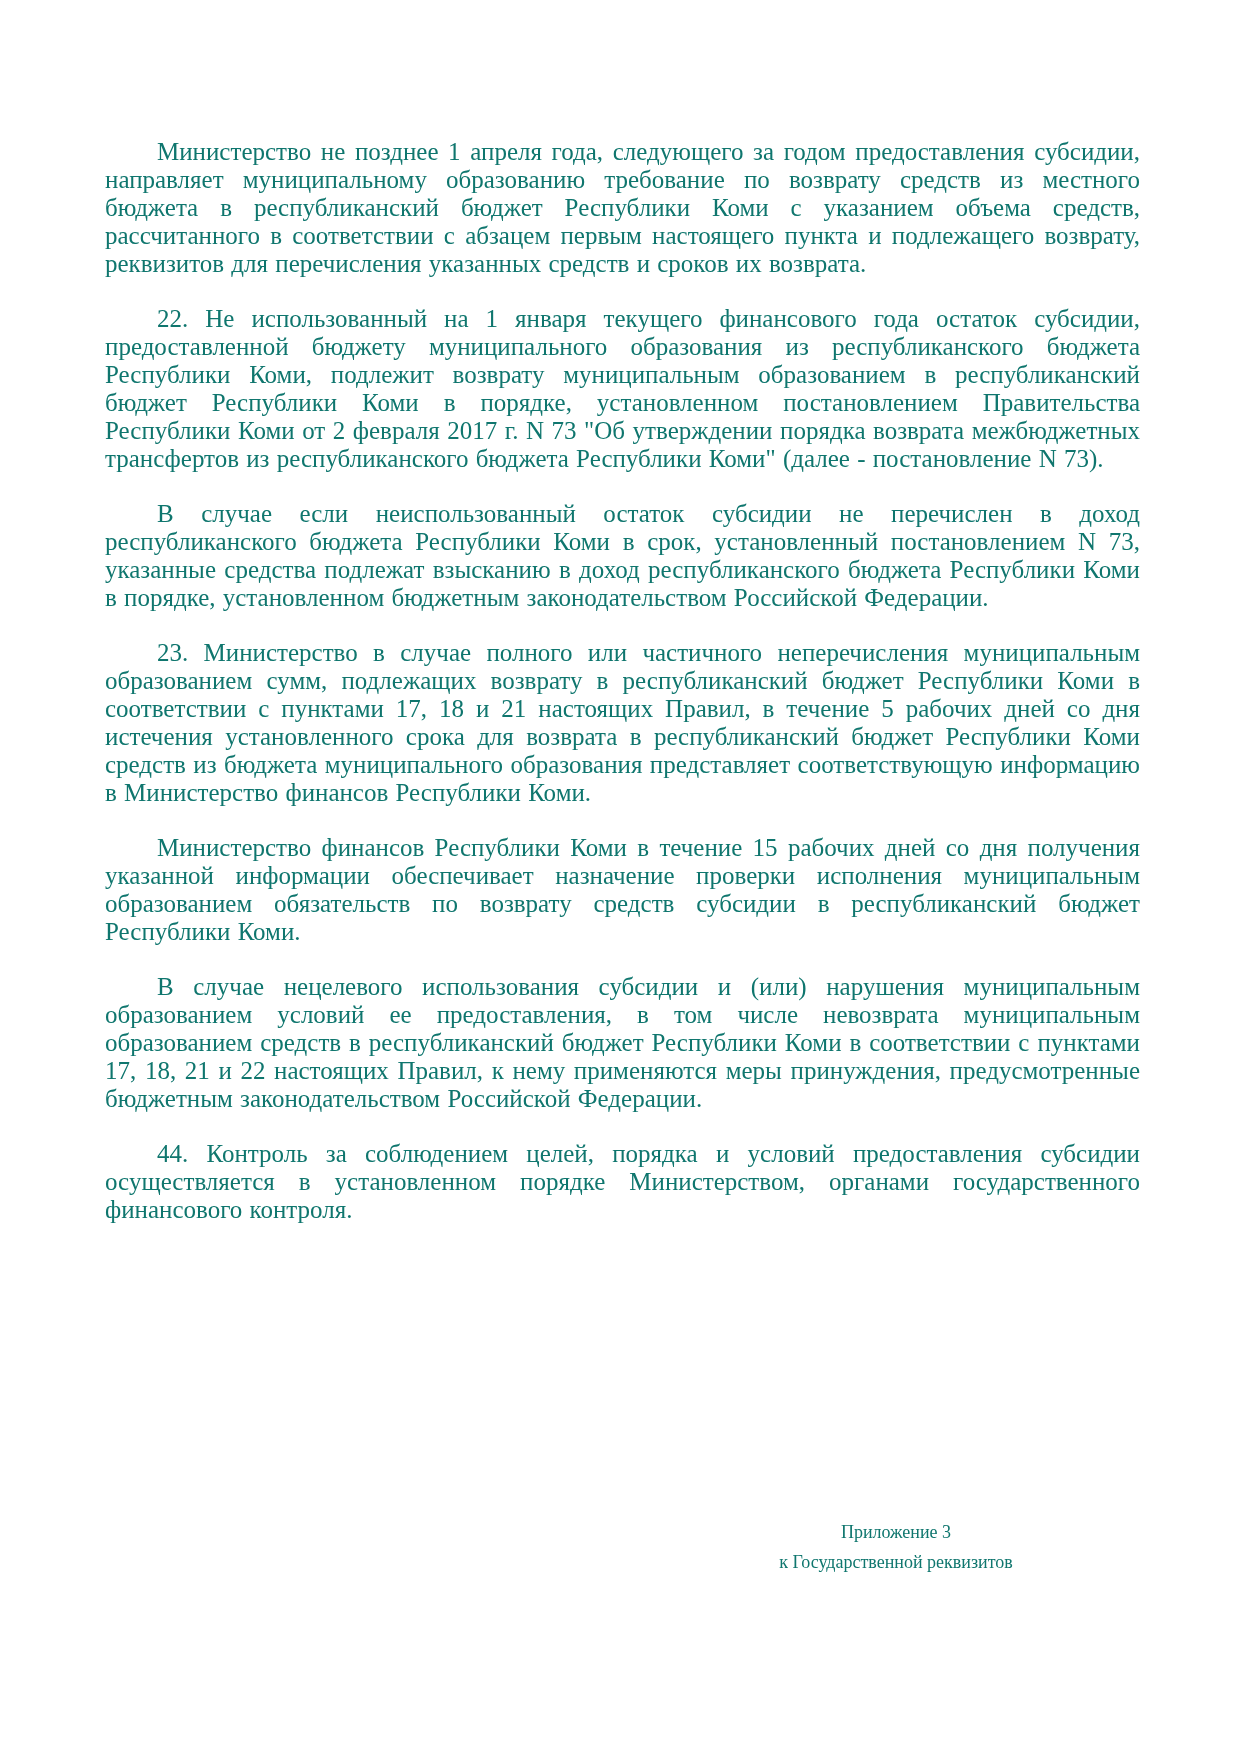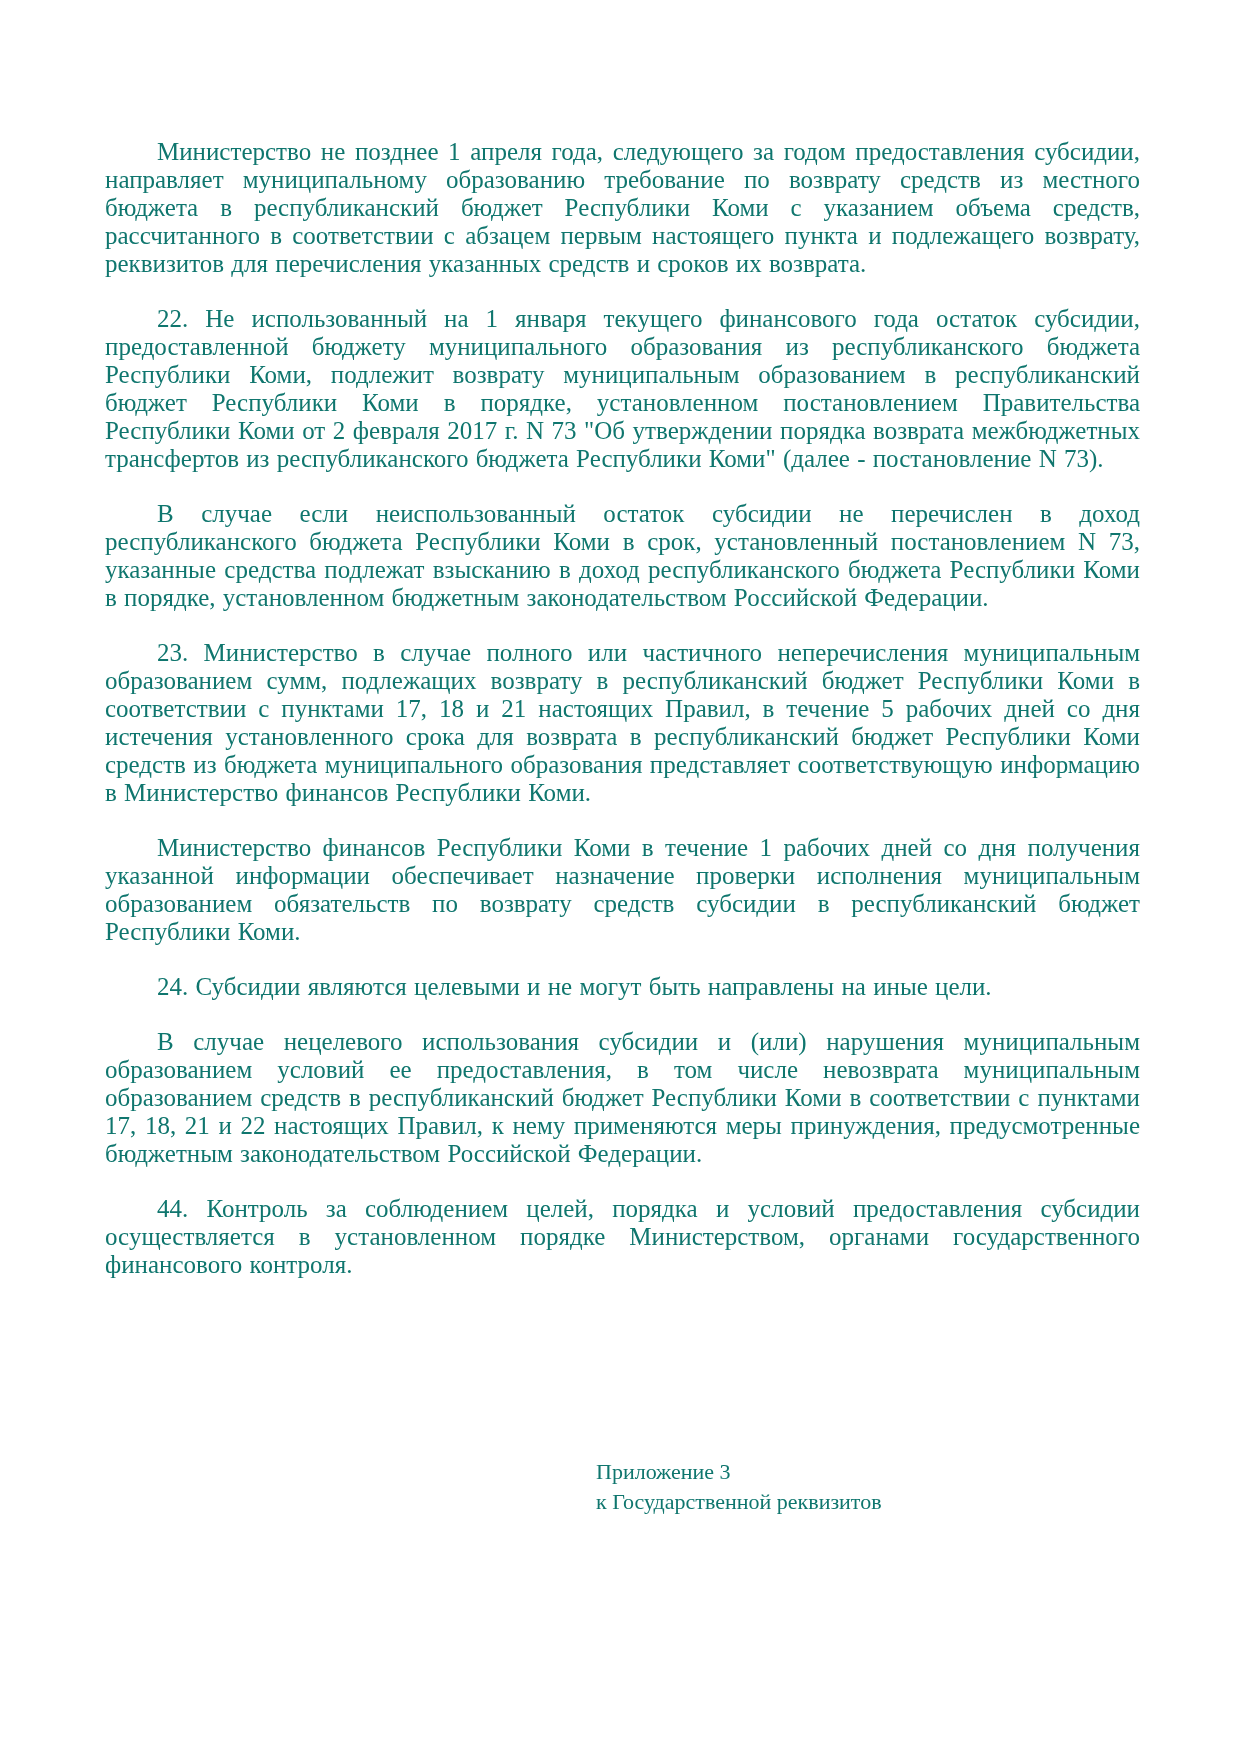--- a/index.html
+++ b/index.html
@@ -30,39 +30,38 @@
     margin: 27px 0 0 0;
     text-indent: 52px;
     word-spacing: 1px;
   }
   .body-text p:first-child {
     margin-top: 0;
   }
   .appendix {
     position: absolute;
     right: 62px;
-    top: 1457px;
+    top: 1517px;
     width: 600px;
-    font-size: 22px;
+    font-size: 18px;
     line-height: 30px;
-    text-align: left;
+    text-align: center;
   }
 </style>
 </head>
 <body>
 
 <div class="page">
 
   <div class="body-text">
     <p>Министерство не позднее 1 апреля года, следующего за годом предоставления субсидии, направляет муниципальному образованию требование по возврату средств из местного бюджета в республиканский бюджет Республики Коми с указанием объема средств, рассчитанного в соответствии с абзацем первым настоящего пункта и подлежащего возврату, реквизитов для перечисления указанных средств и сроков их возврата.</p>
     <p>22. Не использованный на 1 января текущего финансового года остаток субсидии, предоставленной бюджету муниципального образования из республиканского бюджета Республики Коми, подлежит возврату муниципальным образованием в республиканский бюджет Республики Коми в порядке, установленном постановлением Правительства Республики Коми от 2 февраля 2017 г. N 73 "Об утверждении порядка возврата межбюджетных трансфертов из республиканского бюджета Республики Коми" (далее - постановление N 73).</p>
     <p>В случае если неиспользованный остаток субсидии не перечислен в доход республиканского бюджета Республики Коми в срок, установленный постановлением N 73, указанные средства подлежат взысканию в доход республиканского бюджета Республики Коми в порядке, установленном бюджетным законодательством Российской Федерации.</p>
     <p>23. Министерство в случае полного или частичного неперечисления муниципальным образованием сумм, подлежащих возврату в республиканский бюджет Республики Коми в соответствии с пунктами 17, 18 и 21 настоящих Правил, в течение 5 рабочих дней со дня истечения установленного срока для возврата в республиканский бюджет Республики Коми средств из бюджета муниципального образования представляет соответствующую информацию в Министерство финансов Республики Коми.</p>
-    <p>Министерство финансов Республики Коми в течение 1 рабочих дней со дня получения указанной информации обеспечивает назначение проверки исполнения муниципальным образованием обязательств по возврату средств субсидии в республиканский бюджет Республики Коми.</p>
-    <p>24. Субсидии являются целевыми и не могут быть направлены на иные цели.</p>
+    <p>Министерство финансов Республики Коми в течение 15 рабочих дней со дня получения указанной информации обеспечивает назначение проверки исполнения муниципальным образованием обязательств по возврату средств субсидии в республиканский бюджет Республики Коми.</p>
     <p>В случае нецелевого использования субсидии и (или) нарушения муниципальным образованием условий ее предоставления, в том числе невозврата муниципальным образованием средств в республиканский бюджет Республики Коми в соответствии с пунктами 17, 18, 21 и 22 настоящих Правил, к нему применяются меры принуждения, предусмотренные бюджетным законодательством Российской Федерации.</p>
     <p>44. Контроль за соблюдением целей, порядка и условий предоставления субсидии осуществляется в установленном порядке Министерством, органами государственного финансового контроля.</p>
   </div>
 
   <div class="appendix">
     <div>Приложение 3</div>
     <div>к Государственной реквизитов</div>
   </div>
 
 </div>

